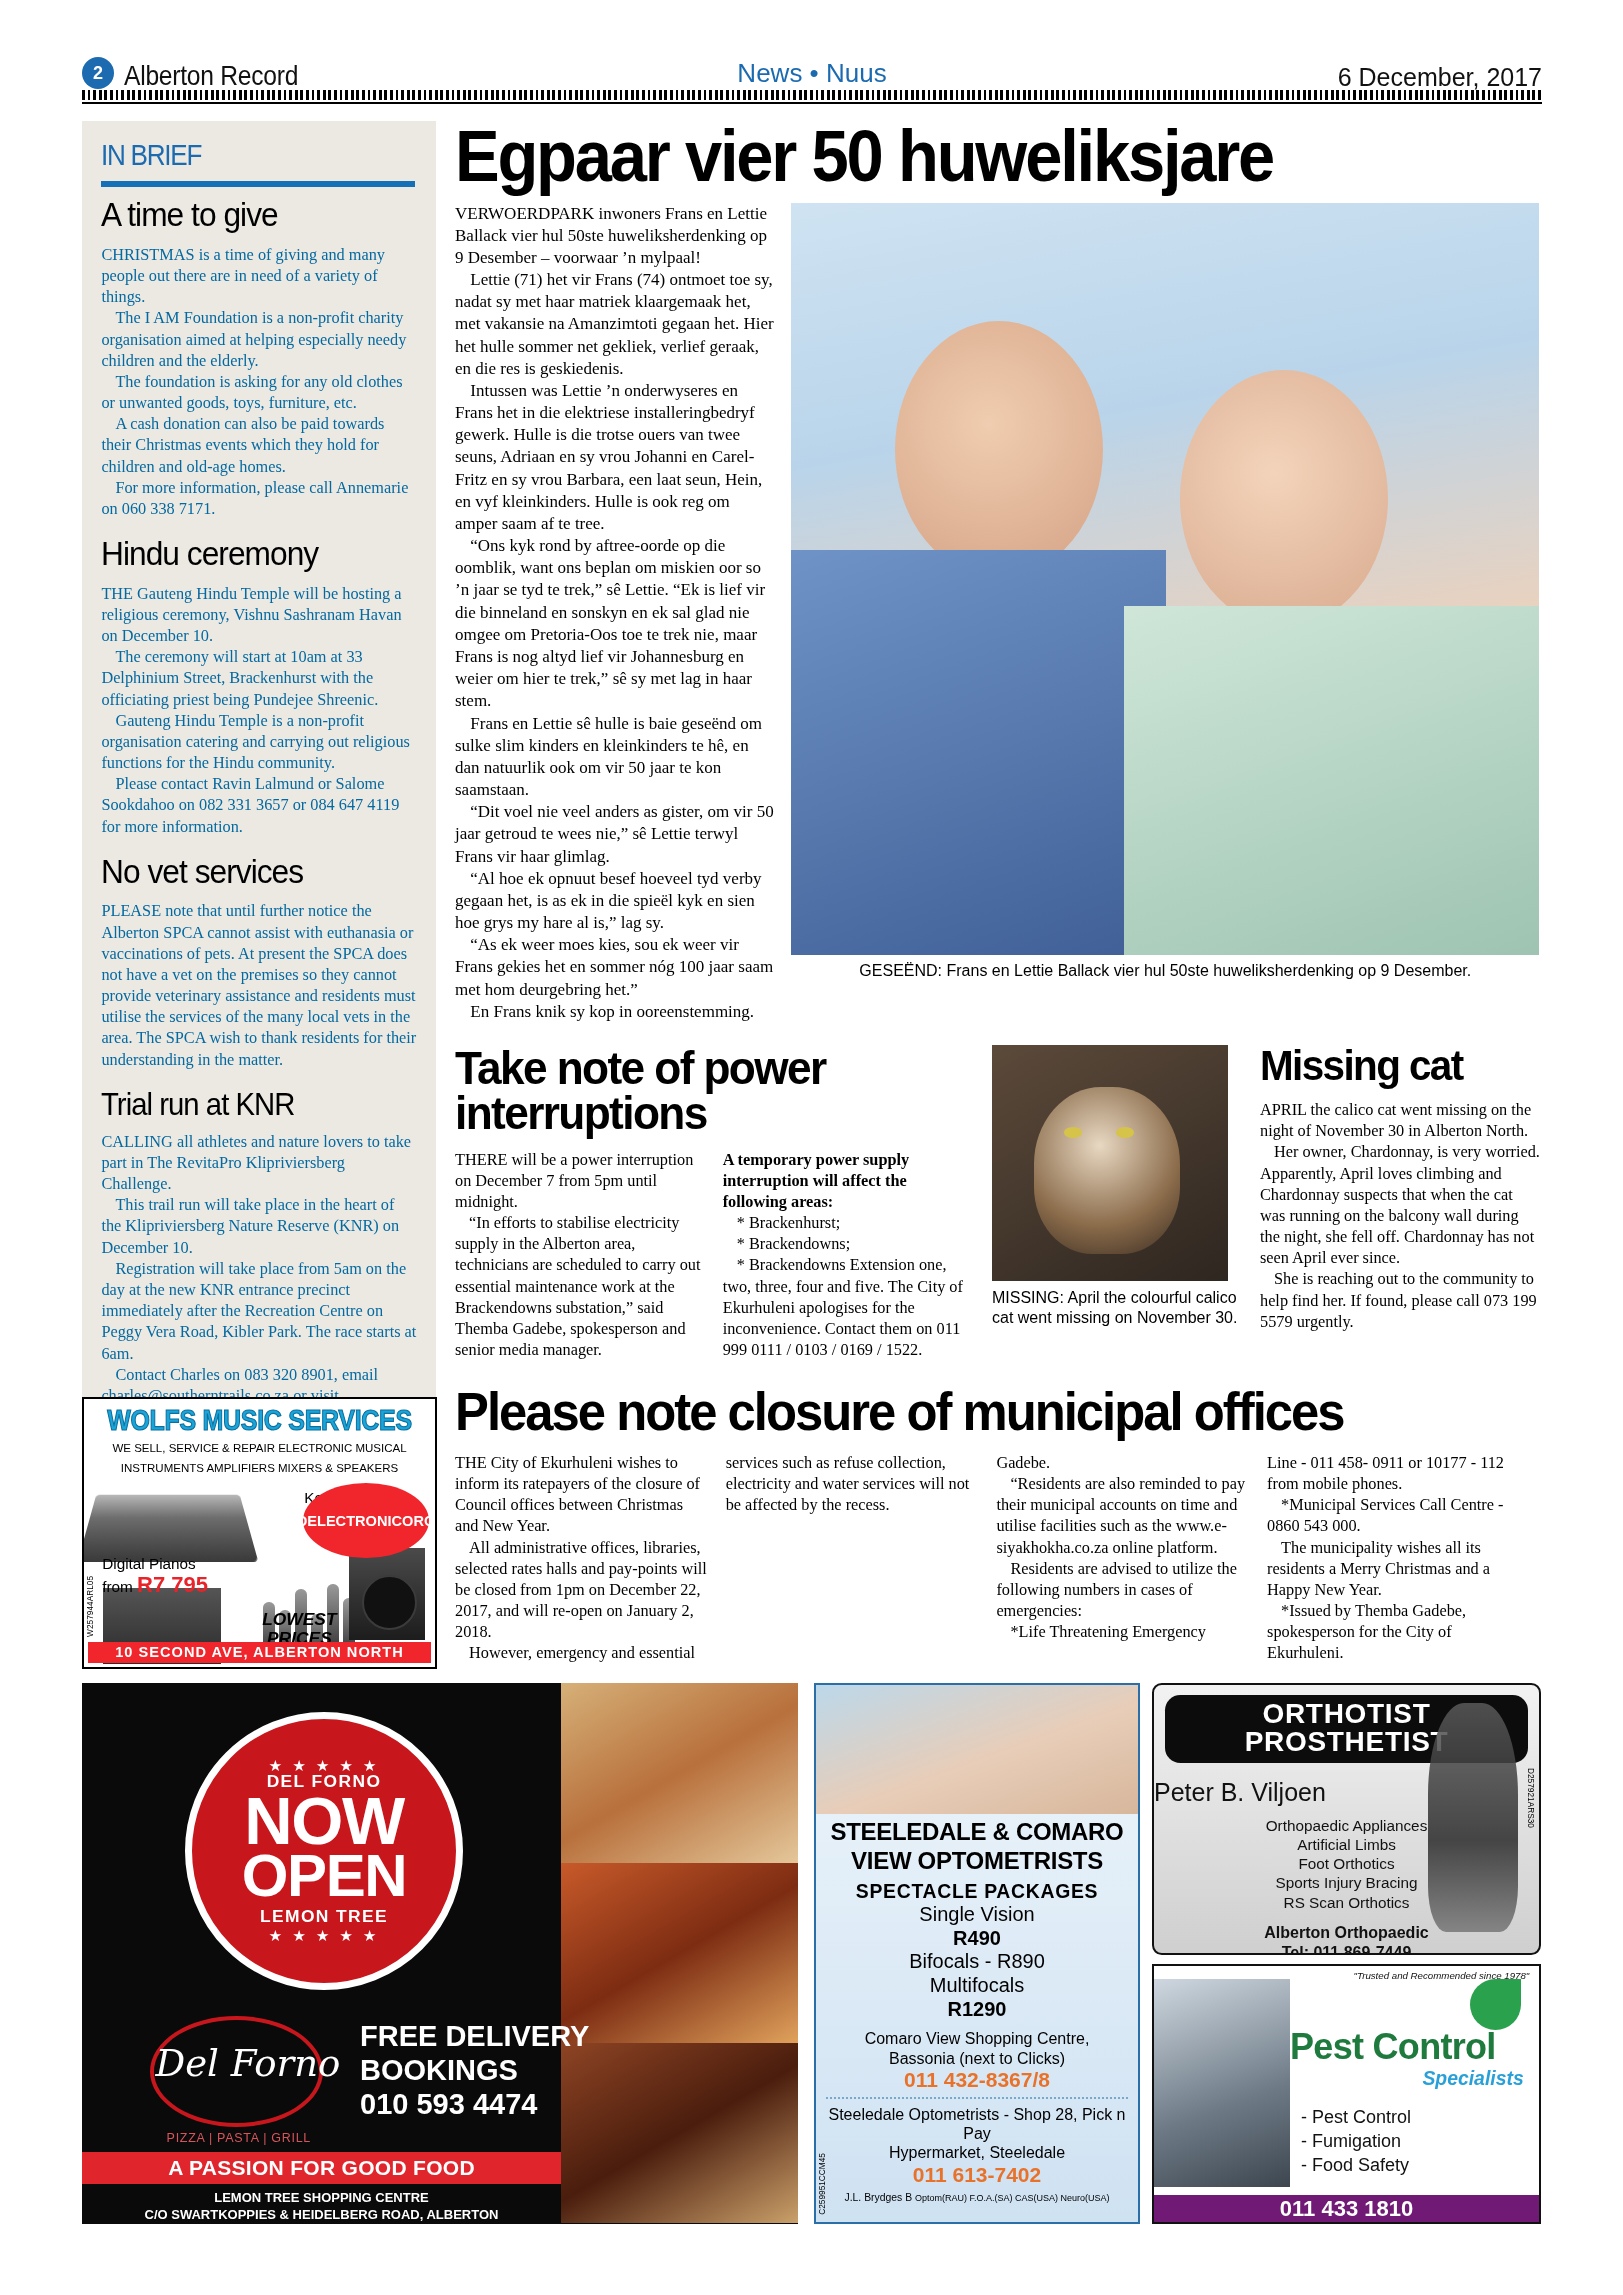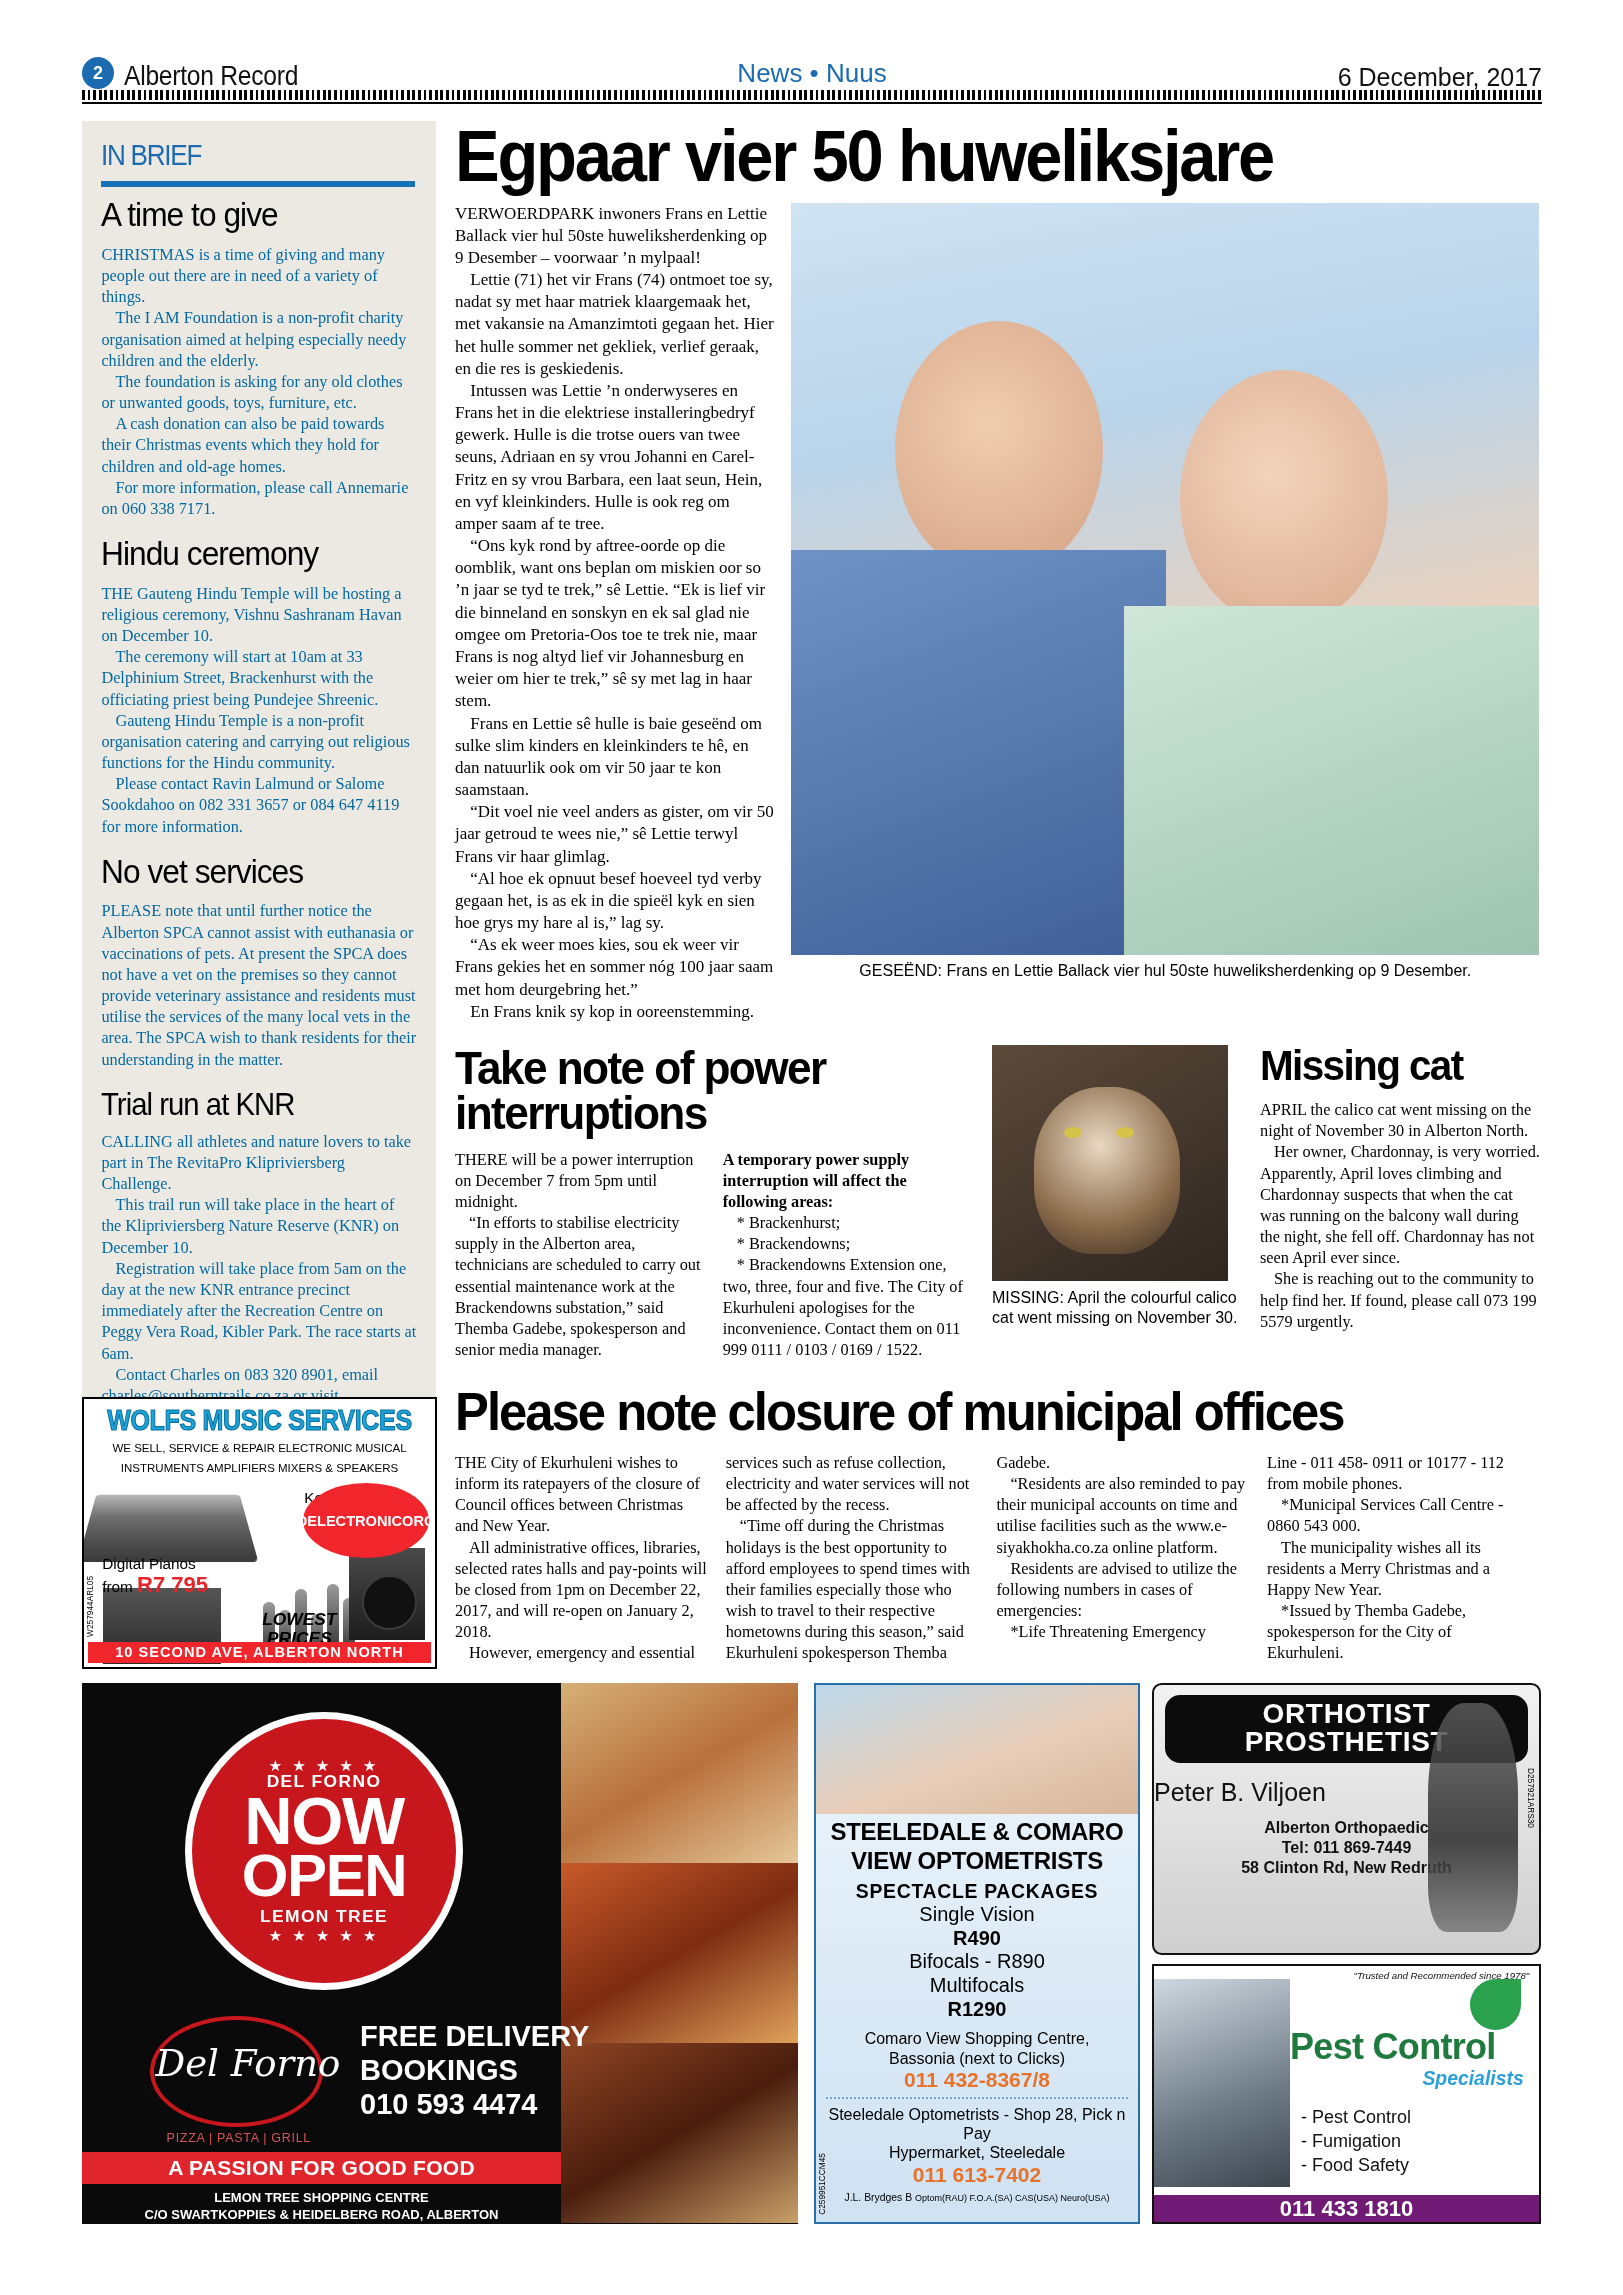--- a/index.html
+++ b/index.html
@@ -410,21 +410,20 @@
     <section class="muni">
       <h2 class="muni-headline">Please note closure of municipal offices</h2>
       <div class="muni-cols">
         <div class="col">
           <p>THE City of Ekurhuleni wishes to inform its ratepayers of the closure of Council offices between Christmas and New Year.</p>
           <p>All administrative offices, libraries, selected rates halls and pay-points will be closed from 1pm on December 22, 2017, and will re-open on January 2, 2018.</p>
           <p>However, emergency and essential</p>
         </div>
         <div class="col">
           <p>services such as refuse collection, electricity and water services will not be affected by the recess.</p>
-          <p>“Time off during the Christmas holidays is the best opportunity to afford employees to spend times with their families especially those who wish to travel to their respective hometowns during this season,” said Ekurhuleni spokesperson Themba</p>
         </div>
         <div class="col">
           <p>Gadebe.</p>
           <p>“Residents are also reminded to pay their municipal accounts on time and utilise facilities such as the www.e-siyakhokha.co.za online platform.</p>
           <p>Residents are advised to utilize the following numbers in cases of emergencies:</p>
           <p>*Life Threatening Emergency</p>
         </div>
         <div class="col">
           <p>Line - 011 458- 0911 or 10177 - 112 from mobile phones.</p>
           <p>*Municipal Services Call Centre - 0860 543 000.</p>
@@ -535,20 +534,27 @@
     <div class="ad-code-v" style="bottom:7px;">C259951CCM45</div>
   </div>
 
   <div class="ad-ortho">
     <div class="ortho-figure"></div>
     <div class="ortho-badge">
       <div>ORTHOTIST</div>
       <div>PROSTHETIST</div>
     </div>
     <div class="ortho-name">Peter B. Viljoen</div>
+    <div class="ortho-list">
+      <div>Orthopaedic Appliances</div>
+      <div>Artificial Limbs</div>
+      <div>Foot Orthotics</div>
+      <div>Sports Injury Bracing</div>
+      <div>RS Scan Orthotics</div>
+    </div>
     <div class="ortho-contact">
       <div>Alberton Orthopaedic</div>
       <div>Tel: 011 869-7449</div>
       <div>58 Clinton Rd, New Redruth</div>
     </div>
     <div class="ad-code-v2">D257921ARS30</div>
   </div>
 
   <div class="ad-pest">
     <div class="pest-trusted">"Trusted and Recommended since 1978"</div>

